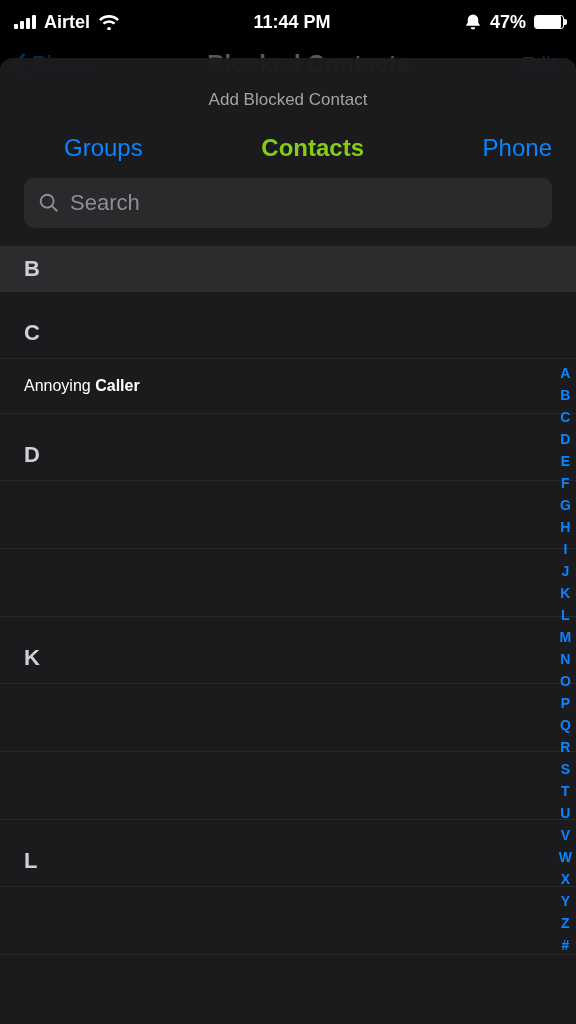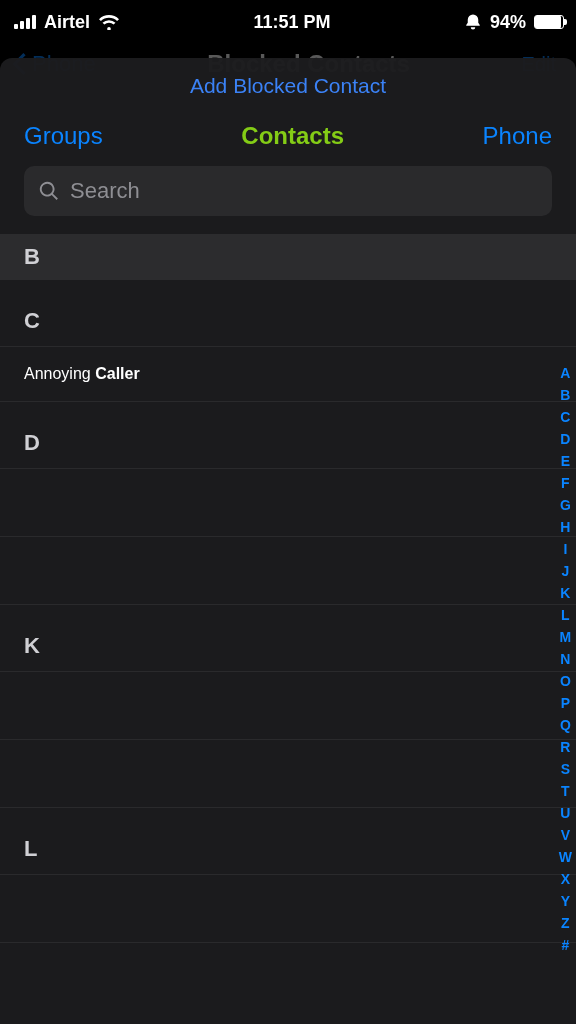--- a/index.html
+++ b/index.html
@@ -54,30 +54,31 @@
     left:0; right:0;
     top: 58px;
     bottom:0;
     background: rgba(28,28,30,0.96);
     border-top-left-radius: 12px;
     border-top-right-radius: 12px;
     overflow:hidden;
   }
   .sheet-title {
     text-align: center;
-    font-size: 21px;
-    color: #3b82f6;
-    padding: 16px 0 24px;
+    font-size: 17px;
+    color: #a3a3a3;
+    padding: 32px 0 24px;
     font-weight: 500;
   }
   .nav-row {
     display: flex;
     align-items: center;
     justify-content: space-between;
     padding: 0 24px 16px;
+    margin-left: 40px;
   }
   .nav-link { color: #0a84ff; font-size: 24px; }
   .nav-title { color: #84cc16; font-size: 24px; font-weight: 700; }
 
   .search-wrap { padding: 0 24px 18px; }
   .search-field {
     display:flex; align-items:center; gap:10px;
     background: #2a2a2c;
     height: 50px;
     border-radius: 10px;
@@ -150,28 +151,28 @@
         <span></span>
         <span></span>
     </div>
     <span>Airtel</span>
     <span class="wifi-icon">
       <svg width="22" height="16" viewBox="0 0 22 16">
           <path fill="#fff" d="M11 14.5a2 2 0 1 0 0 0zM11 13a1.8 1.8 0 1 1 0 3.6 1.8 1.8 0 0 1 0-3.6zM4.5 8.7a9.5 9.5 0 0 1 13 0l-1.9 1.9a6.8 6.8 0 0 0-9.2 0zM1 5.2a14.3 14.3 0 0 1 20 0l-1.9 1.9a11.6 11.6 0 0 0-16.2 0z"></path>
         </svg>
     </span>
   </div>
-  <div>11:51 PM</div>
+  <div>11:44 PM</div>
   <div class="status-right">
     <span class="alarm-icon">
       <svg width="18" height="18" viewBox="0 0 24 24">
           <path fill="#fff" d="M12 2a7 7 0 0 0-7 7v4l-2 3v1h18v-1l-2-3V9a7 7 0 0 0-7-7zm0 20a3 3 0 0 0 3-3H9a3 3 0 0 0 3 3z"></path>
         </svg>
     </span>
-    <span>94%</span>
+    <span>47%</span>
     <div class="battery">
       <div class="battery-fill" style="width:94%"></div>
     </div>
   </div>
 </div>
 
 <div class="bg-title-row">
   <div class="bg-back">
     <svg width="14" height="22" viewBox="0 0 12 20">
         <path fill="#0a84ff" d="M10 0 0 10l10 10 2-2-8-8 8-8z"></path>

